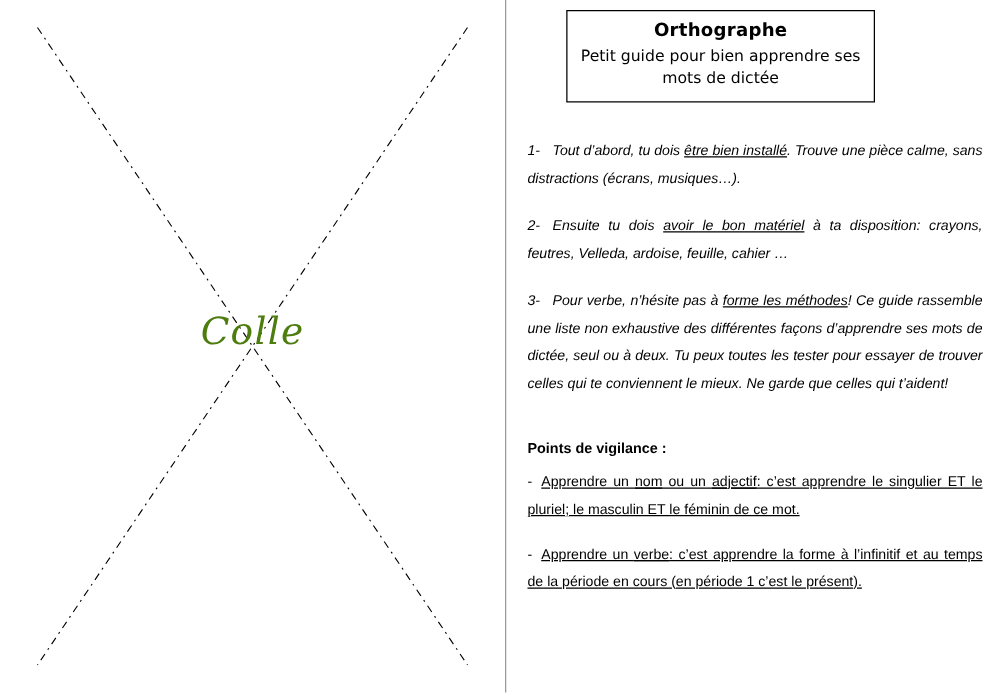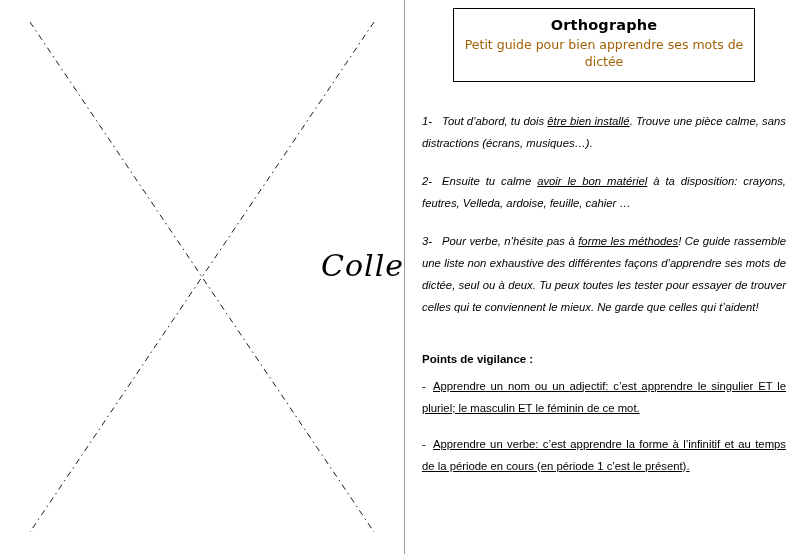--- a/index.html
+++ b/index.html
@@ -41,58 +41,58 @@
   .cross-svg {
     position: absolute;
     left: 0;
     top: 0;
   }
   .colle-label {
     position: absolute;
     left: 0;
     top: 248px;
     width: 404px;
-    text-align: right;
+    text-align: center;
     font-family: "DejaVu Serif", serif;
     font-size: 30px;
     font-style: italic;
     letter-spacing: 1px;
-    color: #000000;
+    color: #4d7c0f;
   }
   
   .right-panel {
     position: absolute;
     left: 405px;
     top: 0;
     width: 395px;
     height: 554px;
     padding: 0;
     box-sizing: border-box;
   }
   .title-box {
     position: absolute;
     left: 48px;
     top: 8px;
-    width: 302px;
+    width: 247px;
     border: 1px solid #000;
     padding: 8px 10px 10px 10px;
     box-sizing: border-box;
     text-align: center;
   }
   .title-main {
     font-family: "DejaVu Sans", sans-serif;
     font-size: 14.5px;
     font-weight: bold;
     letter-spacing: 0.2px;
     margin-bottom: 4px;
   }
   .title-sub {
     font-family: "DejaVu Sans", sans-serif;
     font-size: 12.5px;
-    color: #a16207;
+    color: #000000;
     line-height: 1.35;
   }
   .body-text {
     position: absolute;
     left: 17px;
     top: 110px;
     width: 364px;
     font-size: 11.3px;
     line-height: 1.95;
     text-align: justify;
@@ -146,21 +146,21 @@
       <div class="title-sub">Petit guide pour bien apprendre ses mots de dictée</div>
     </div>
 
     <div class="body-text">
 
       <p class="para">
         <span>1-</span><span class="indent-space"></span><span>Tout d’abord, tu dois </span><span class="u">être bien installé</span><span>. Trouve une pièce calme, sans distractions (écrans, musiques…).</span>
       </p>
 
       <p class="para">
-        <span>2-</span><span class="indent-space"></span><span>Ensuite tu calme </span><span class="u">avoir le bon matériel</span><span> à ta disposition: crayons, feutres, Velleda, ardoise, feuille, cahier …</span>
+        <span>2-</span><span class="indent-space"></span><span>Ensuite tu dois </span><span class="u">avoir le bon matériel</span><span> à ta disposition: crayons, feutres, Velleda, ardoise, feuille, cahier …</span>
       </p>
 
       <p class="para tight">
         <span>3-</span><span class="indent-space"></span><span>Pour verbe, n’hésite pas à </span><span class="u">forme les méthodes</span><span>! Ce guide rassemble une liste non exhaustive des différentes façons d’apprendre ses mots de dictée, seul ou à deux. Tu peux toutes les tester pour essayer de trouver celles qui te conviennent le mieux. Ne garde que celles qui t’aident!</span>
       </p>
 
       <p class="vigilance-title">Points de vigilance :</p>
 
       <p class="bullet-item">
         <span class="dash">-</span><span class="bullet-body"><span>Apprendre un </span><span class="u">nom</span><span> ou un </span><span class="u">adjectif</span><span>: c’est apprendre le singulier ET le pluriel; le masculin ET le féminin de ce mot.</span></span>

